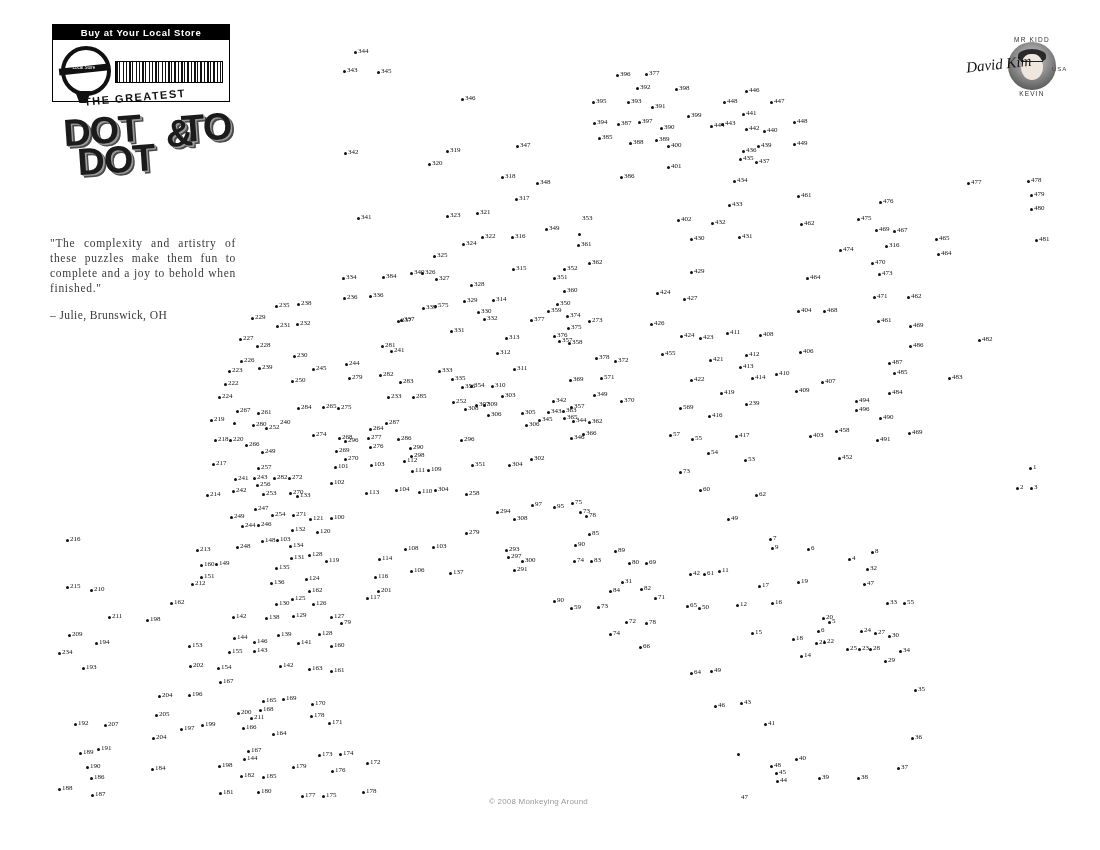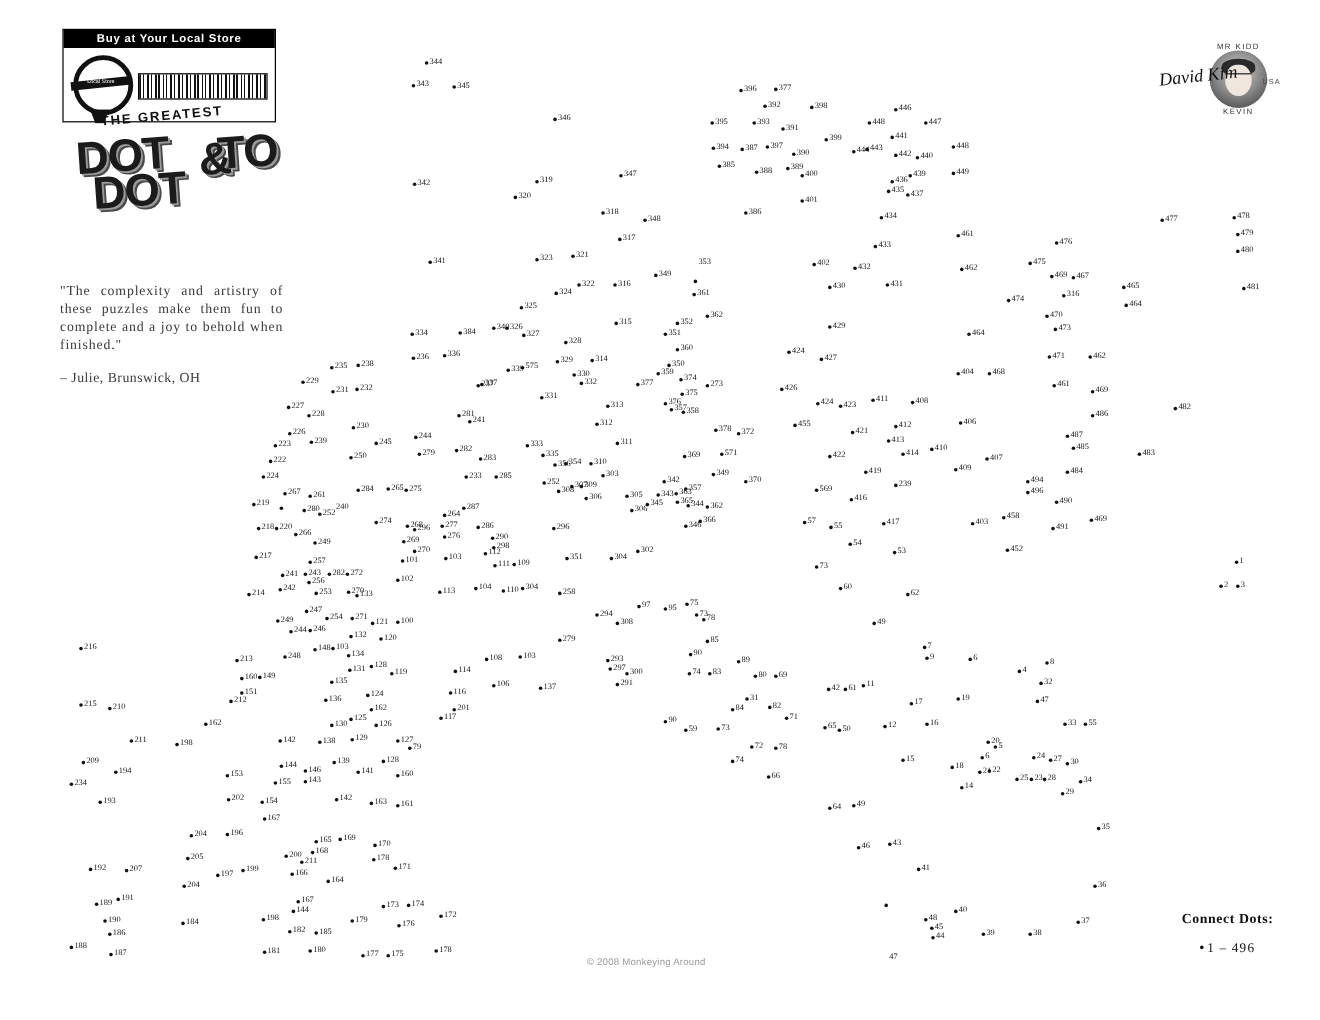--- a/index.html
+++ b/index.html
@@ -1270,22 +1270,16 @@
       <div class="dot" style="left: 483px; top: 404px; background: rgb(17, 17, 17);"></div>
       <div class="dot-label" style="left: 487px; top: 400px;">309</div>
       <div class="dot" style="left: 491px; top: 385px; background: rgb(17, 17, 17);"></div>
       <div class="dot-label" style="left: 495px; top: 381px;">310</div>
       <div class="dot" style="left: 399px; top: 381px; background: rgb(17, 17, 17);"></div>
       <div class="dot-label" style="left: 403px; top: 377px;">283</div>
       <div class="dot" style="left: 452px; top: 401px; background: rgb(17, 17, 17);"></div>
       <div class="dot-label" style="left: 456px; top: 397px;">252</div>
     </div>
 
-  <div id="connect-legend">
-    <div id="connect-legend-title">Connect Dots:</div>
-    <div id="connect-legend-range">
-      <span class="lead-dot"></span><span>1 – 496</span>
-    </div>
-  </div>
 
   <div id="copyright">© 2008 Monkeying Around</div>
 
 </div>
 
 </body></html>

